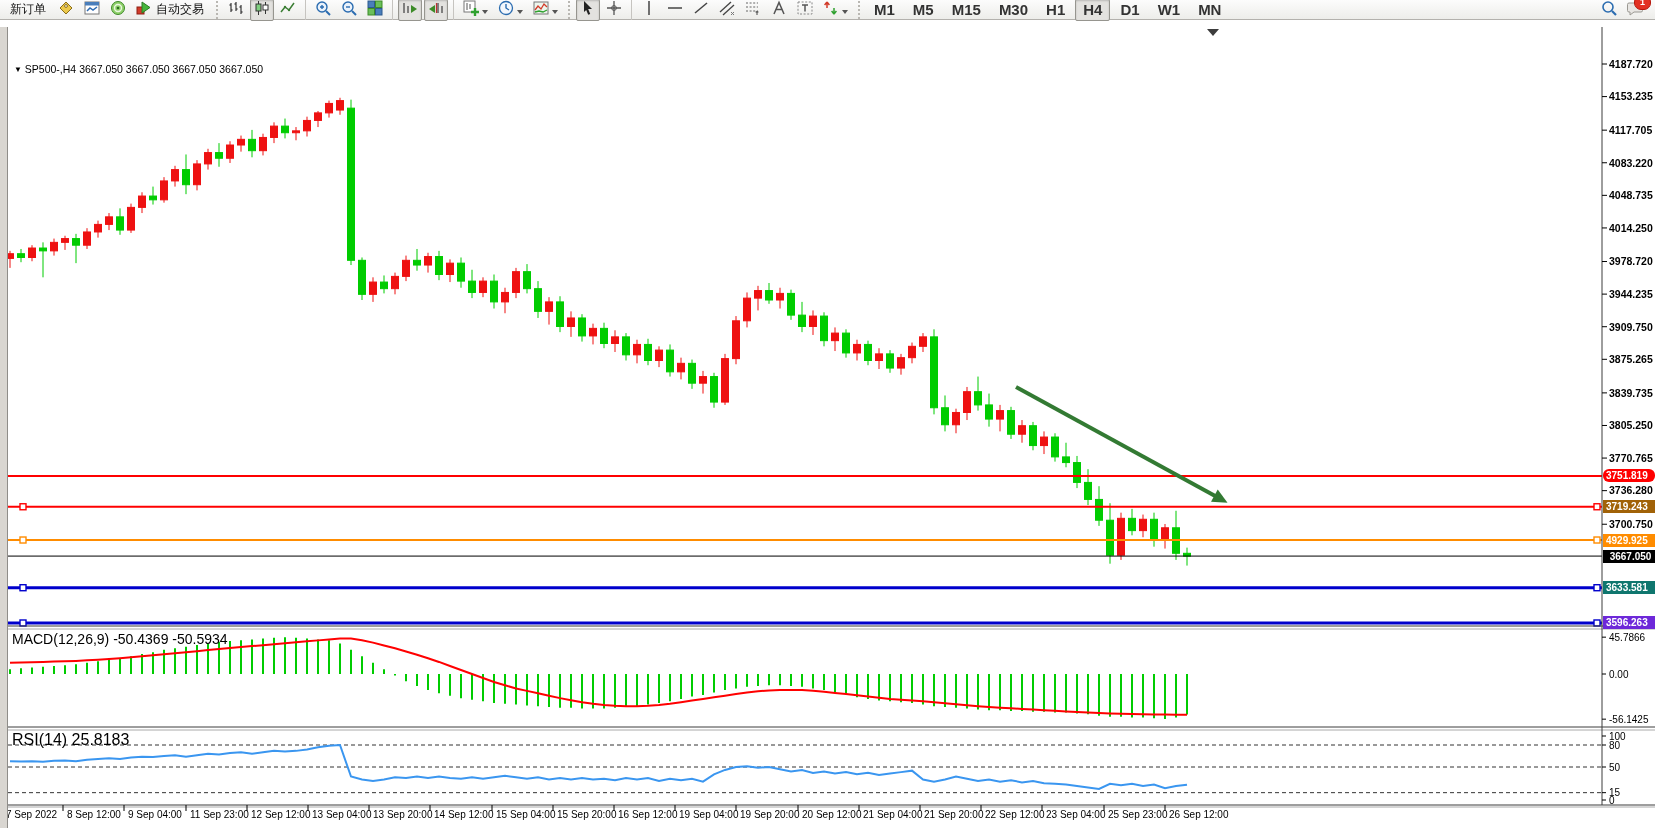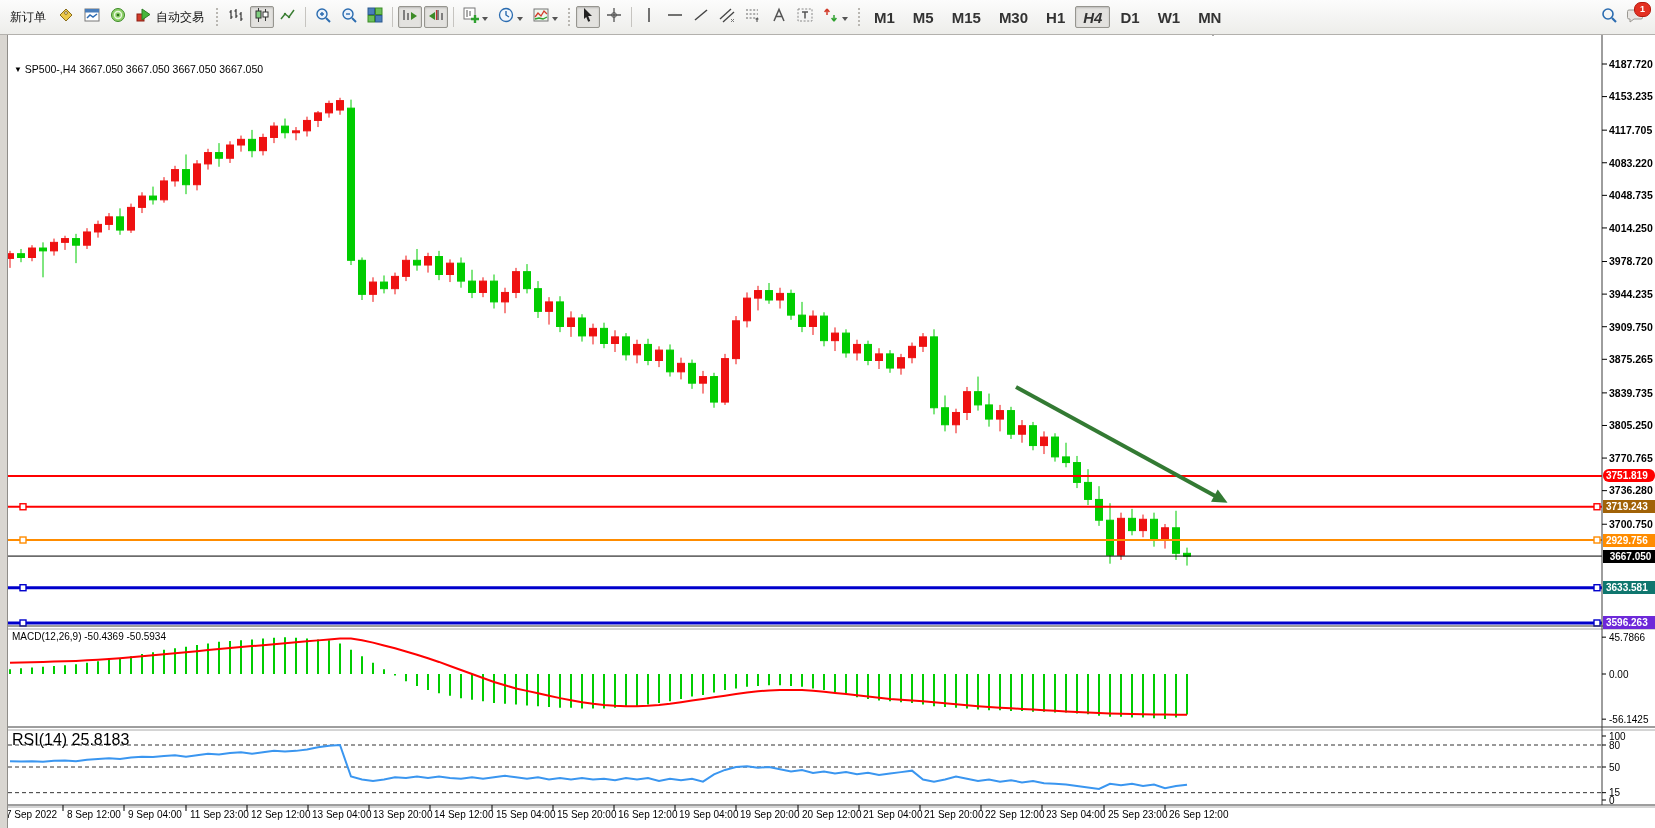--- a/index.html
+++ b/index.html
@@ -1,24 +1,24 @@
 <!DOCTYPE html>
 <html><head>
 <meta charset="utf-8">
 <style>
   html,body{margin:0;padding:0;background:#fff;}
   #app{position:relative;width:1655px;height:828px;overflow:hidden;
        font-family:"Liberation Sans",sans-serif;background:#fff;}
   
-  #toolbar{position:absolute;left:0;top:0;width:1655px;height:35px;z-index:10;
+  #toolbar{position:absolute;left:0;top:0;width:1655px;height:20px;z-index:10;
     background:linear-gradient(#fcfcfc,#ededea);border-bottom:1px solid #b3b1ad;
     display:flex;align-items:center;padding-left:3px;box-sizing:border-box;}
   .tb{height:22px;min-width:24px;display:flex;align-items:center;justify-content:center;
       border:1px solid transparent;border-radius:2px;margin:0 1px;padding:0 2px;box-sizing:border-box;}
-  .tb.sel{border:1px solid #96958f;background:#e3e2df;box-shadow:inset 0 1px 2px rgba(0,0,0,.18);font-style:italic;}
+  .tb.sel{border:1px solid #96958f;background:#e3e2df;box-shadow:inset 0 1px 2px rgba(0,0,0,.18);}
   .tb .lbl{font-size:12px;color:#111;white-space:nowrap;padding:0 3px;}
   .sep{width:1px;height:20px;background:#c6c4c0;margin:0 4px;}
   .handle{width:4px;height:18px;margin:0 4px;
      background-image:repeating-linear-gradient(#b9b7b2 0 2px,transparent 2px 4px);
      background-size:2px 100%;background-repeat:no-repeat;background-position:center;}
   .tf{font-weight:700;font-size:15px;color:#333;padding:3px 5px;}
   .dd{margin-left:2px;}
   #tb-right{margin-left:auto;display:flex;align-items:center;margin-right:6px;}
   .badge{position:absolute;right:-4px;top:-5px;min-width:13px;height:13px;border-radius:7px;
      background:#e33022;color:#fff;font-size:9px;font-weight:700;line-height:13px;text-align:center;
@@ -270,21 +270,21 @@
   </div>
 
   <div id="left-strip"></div>
 
   <div class="flabel" id="title-row">
     <span style="font-size:8px;vertical-align:1px;">▼</span>
     <span class="sym">SP500-,H4</span>
     <span>3667.050 3667.050 3667.050 3667.050</span>
   </div>
 
-  <div class="flabel" id="macd-label" style="font-size:10px;text-align:center;">
+  <div class="flabel" id="macd-label" style="font-size:14px;text-align:center;">
     <span>MACD(12,26,9)</span>
     <span>-50.4369 -50.5934</span>
   </div>
   <div class="flabel" id="rsi-label" style="font-size:16px;">
     <span>RSI(14)</span>
     <span>25.8183</span>
   </div>
 
   <svg id="chart-svg">
       <g>
@@ -741,18 +741,18 @@
         <text x="1046" y="818" class="tx">23 Sep 04:00</text>
         <line x1="1104" y1="805" x2="1104" y2="811" stroke="#000"></line>
         <text x="1108" y="818" class="tx">25 Sep 23:00</text>
         <line x1="1165" y1="805" x2="1165" y2="811" stroke="#000"></line>
         <text x="1169" y="818" class="tx">26 Sep 12:00</text>
       </g>
     </svg>
   <div id="overlay">
       <div class="price-badge" style="background: rgb(255, 0, 0); top: 469.47px; border-radius: 6px;">3751.819</div>
       <div class="price-badge" style="background: #a16207; top: 500.258px;">3719.243</div>
-      <div class="price-badge" style="background: rgb(255, 140, 0); top: 533.513px;">2929.756</div>
+      <div class="price-badge" style="background: rgb(255, 140, 0); top: 533.513px;">4929.925</div>
       <div class="price-badge" style="background: #0f766e; top: 581.217px;">3633.581</div>
       <div class="price-badge" style="background: #6d28d9; top: 616.486px;">3596.263</div>
       <div class="price-badge" style="background: rgb(0, 0, 0); top: 549.585px; text-align: center;">3667.050</div>
     </div>
 </div>
 
 </body></html>

